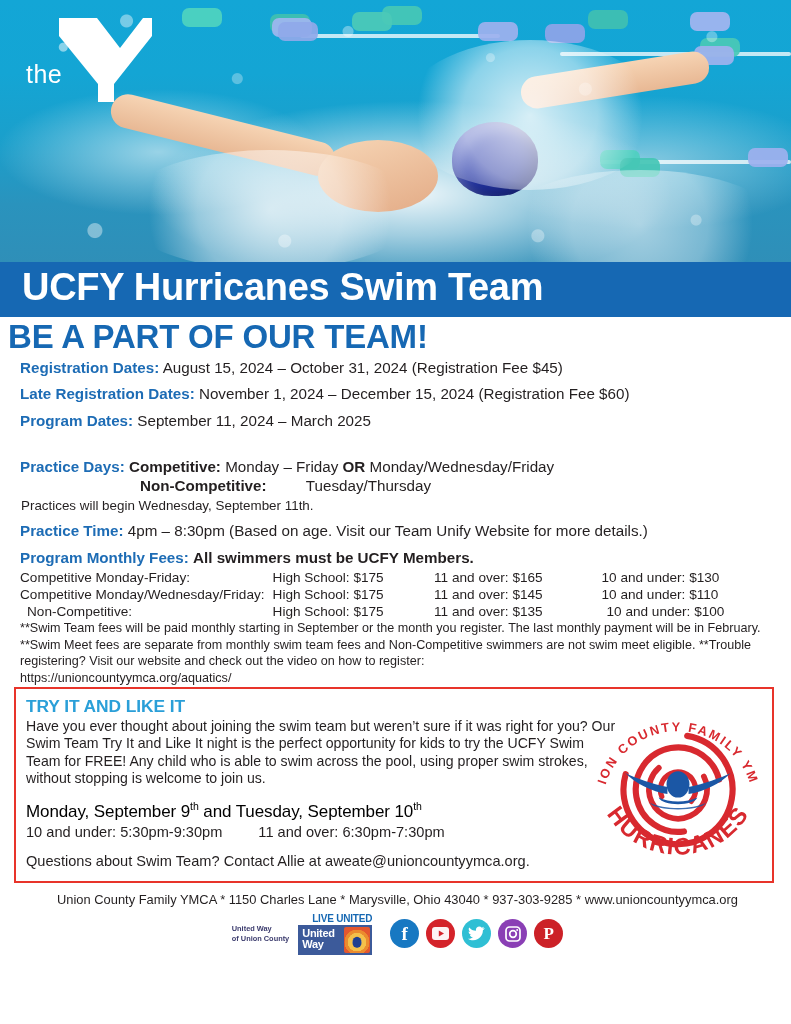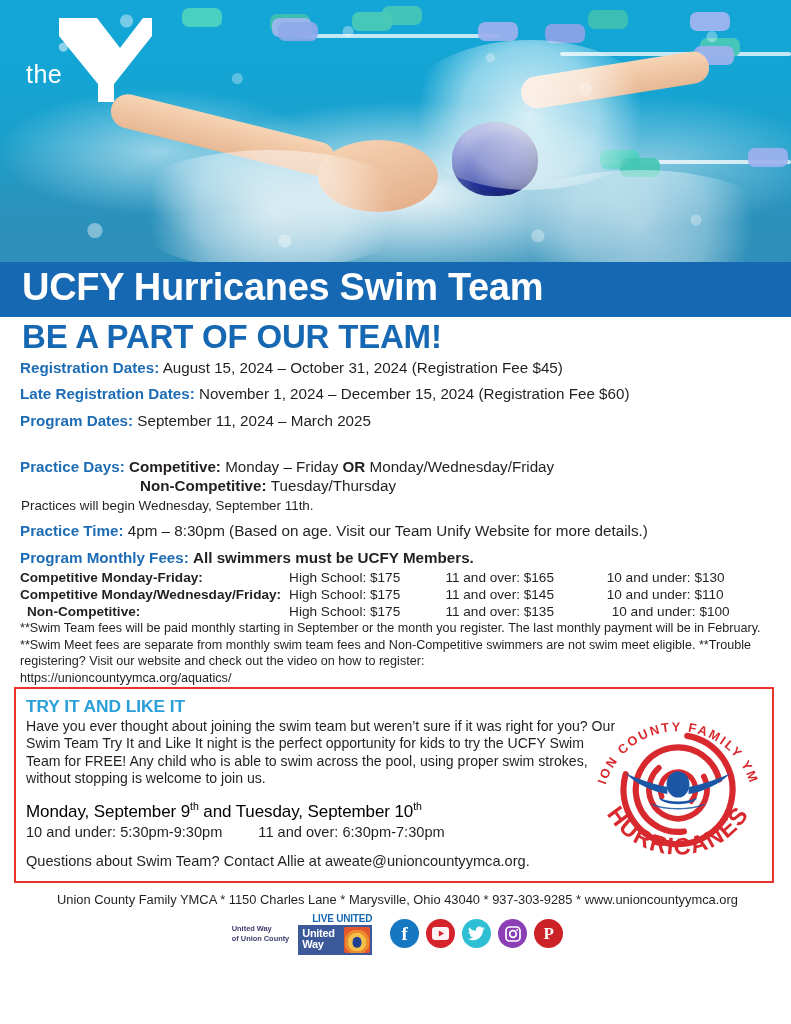--- a/index.html
+++ b/index.html
@@ -68,38 +68,38 @@
   
   .titlebar {
     width:791px; background:#1668b3; color:#fff;
     padding:5px 0 9px 22px;
   }
   .titlebar h1 {
     font-size:38px; font-weight:700; letter-spacing:-.3px; line-height:1.08;
   }
   .subtitle {
     color:#1668b3; font-size:33px; font-weight:700; letter-spacing:-.2px;
-    padding:3px 0 4px 22px; line-height:1.05;
+    padding:3px 0 4px 8px; line-height:1.05;
   }
 
   
   .body { padding:0 16px 0 20px; }
   .lbl { color:#1d6cb5; font-weight:700; }
   .row { font-size:15.2px; line-height:1.16; margin-bottom:9px; }
   .row .val { font-weight:400; }
   b { font-weight:700; }
 
   .practice-sub { margin-left:120px; font-size:15.2px; font-weight:700; margin-top:2px;}
-  .practice-sub .v { font-weight:400; }
+  .practice-sub .v { font-weight:400;margin-left:35px; }
   .note-sm { font-size:13.4px; margin:4px 0 9px 1px; }
 
   .fees-head { font-size:15.2px; margin-bottom:3px; }
   table.fees { border-collapse:collapse; width:100%; font-size:13.6px; }
   table.fees td { padding:1px 0; white-space:nowrap; vertical-align:top; }
-  table.fees td.plan { font-weight:700; padding-right:8px; }
+  table.fees td.plan { font-weight:400; padding-right:8px; }
   table.fees td.c1 { width:168px; }
   table.fees td.c2 { width:175px; }
   table.fees td.c3 { width:180px; }
 
   .disclaimer { font-size:12.6px; line-height:1.33; }
   .url { font-size:12.6px; line-height:1.33; }
 
   .orientation { font-size:15.4px; margin:10px 0 7px 0; }
   sup { font-size:.62em; vertical-align:super; }
 

